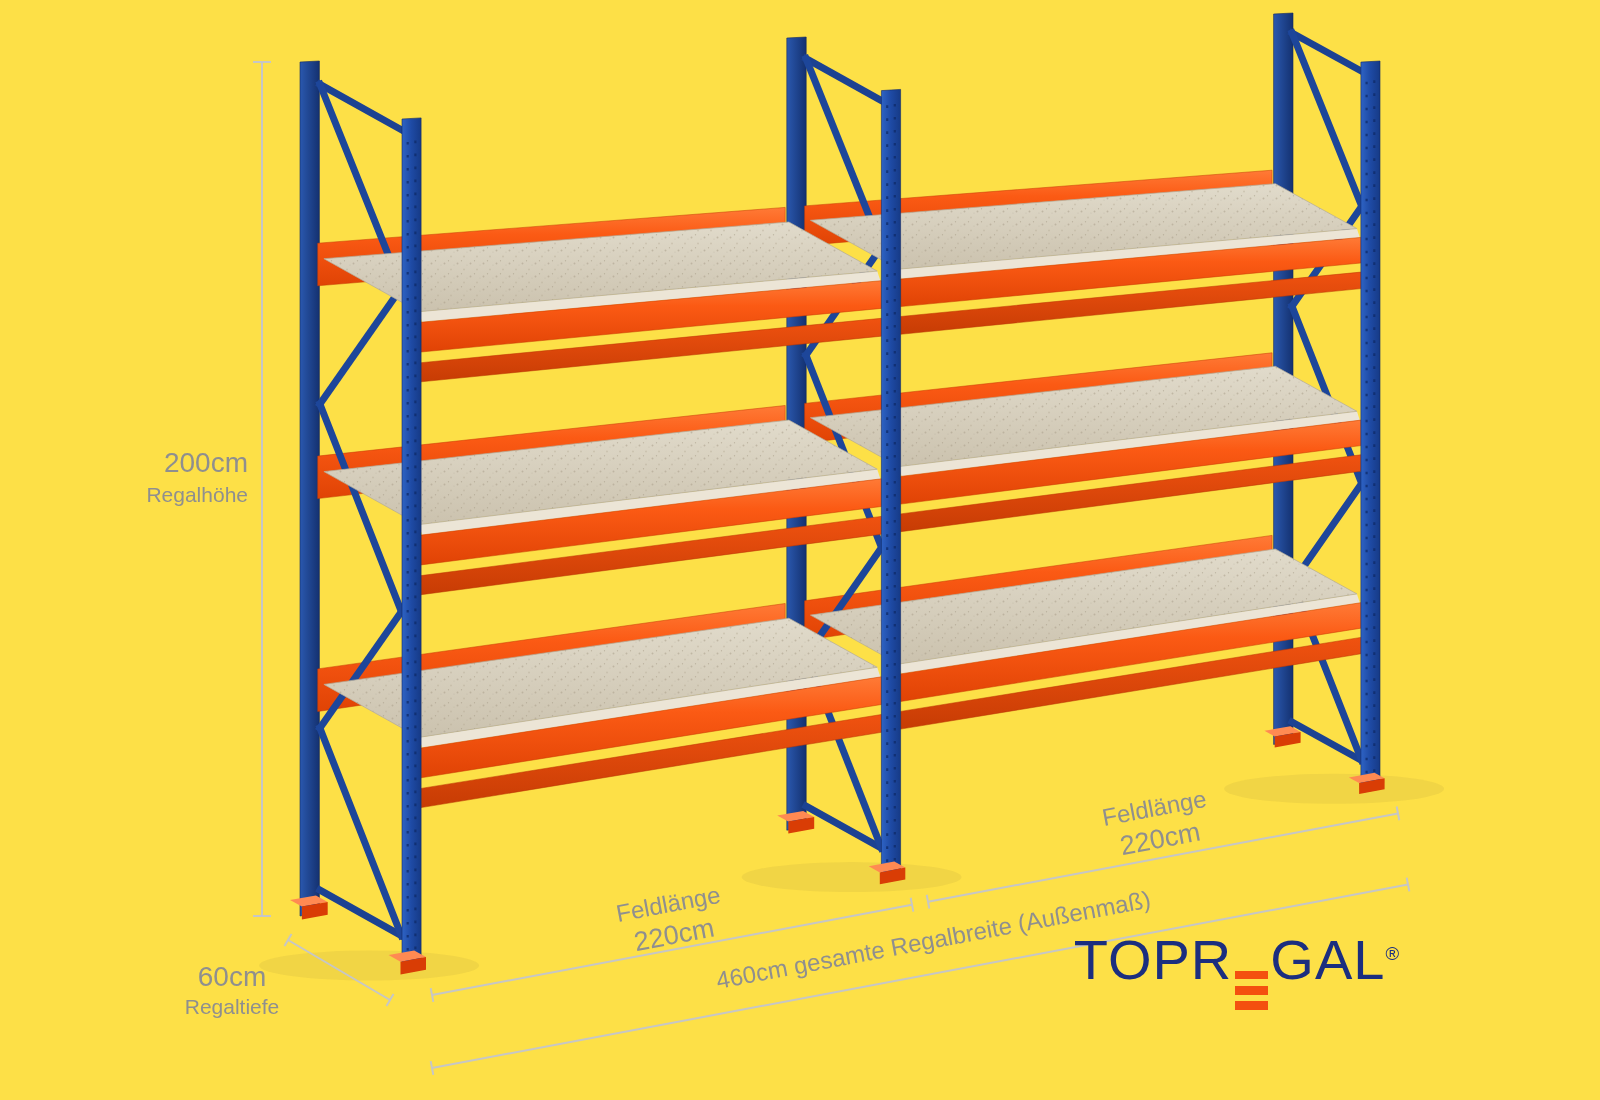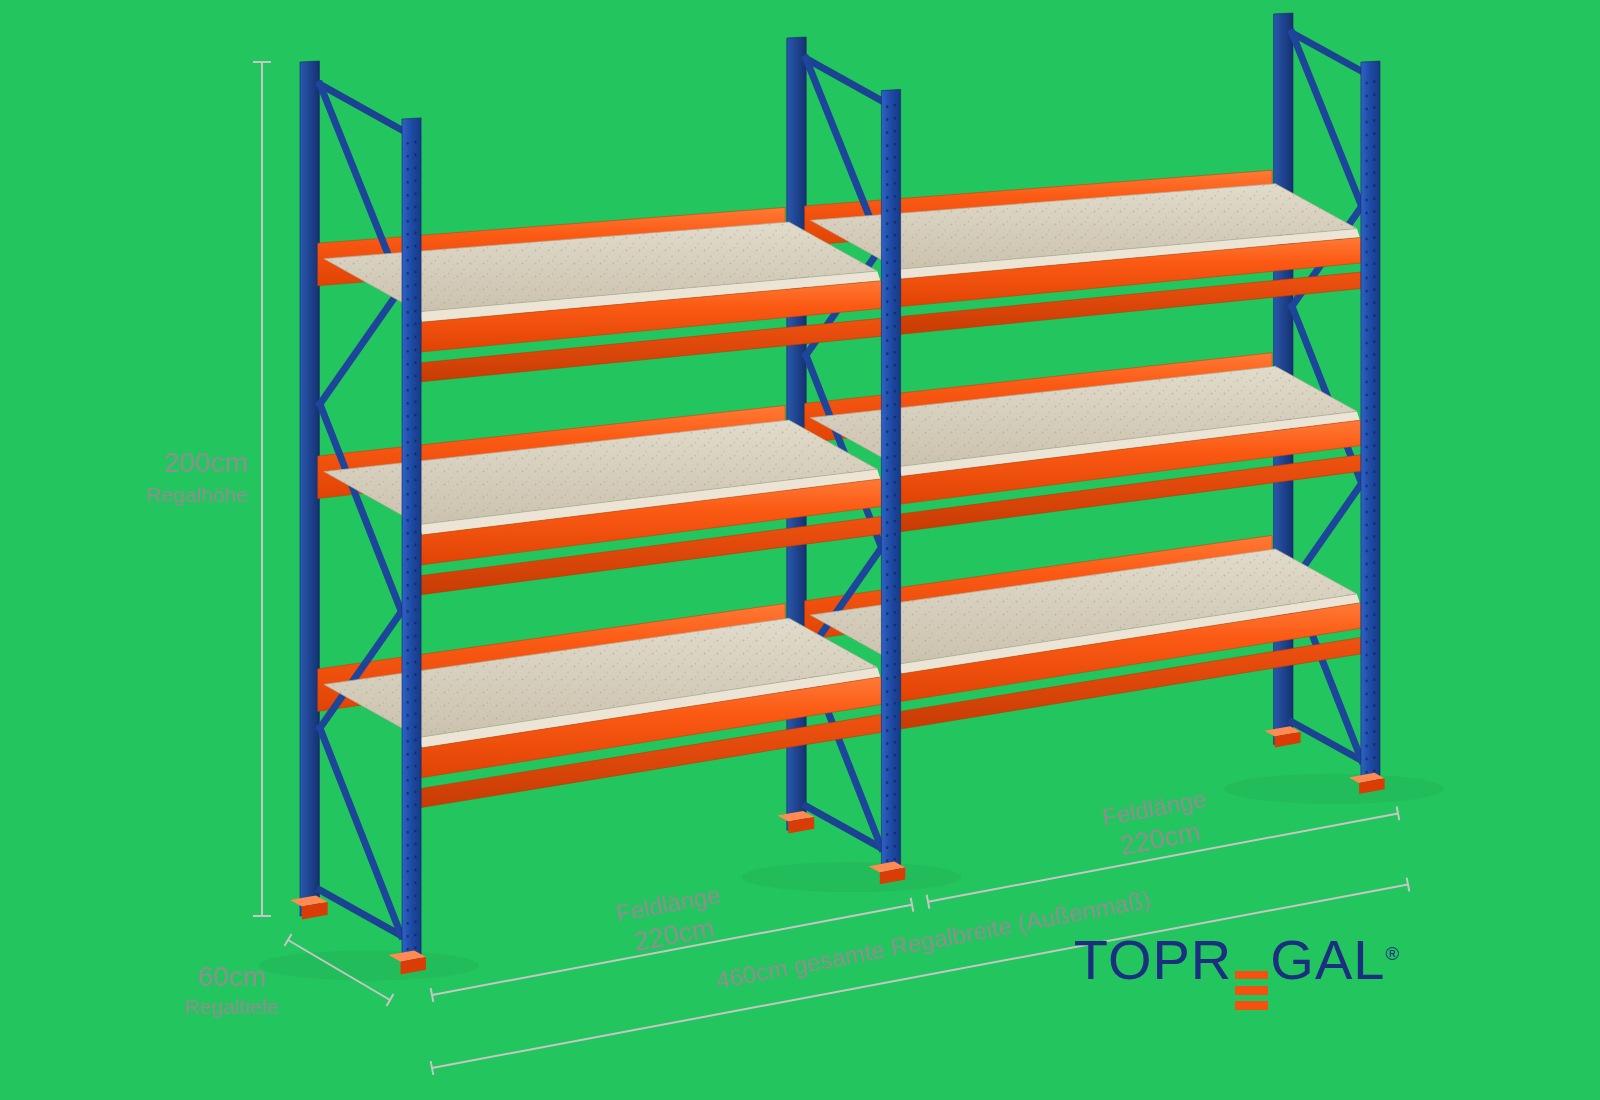--- a/index.html
+++ b/index.html
@@ -1,16 +1,16 @@
 <!DOCTYPE html>
 <html style="--ann-text: #8f8f8f; --ann-line: #c6c6c6;"><head>
 <meta charset="utf-8">
 <style>
   html,body{margin:0;padding:0;background:#ffffff;}
-  .stage{position:relative;width:1600px;height:1100px;background:#22c55e;overflow:hidden;
+  .stage{position:relative;width:1600px;height:1100px;background:#fde047;overflow:hidden;
          font-family:"Liberation Sans", sans-serif;}
   svg text{font-family:"Liberation Sans", sans-serif;fill:var(--ann-text,#8f8f8f);}
   .dim-line{stroke:var(--ann-line,#c6c6c6);stroke-width:2;fill:none;}
   .t-lg{font-size:28px;}
   .t-md{font-size:24px;}
   .t-md2{font-size:27px;}
   .t-sm{font-size:21px;}
   .t-total{font-size:24px;}
   .logo{position:absolute;right:200px;bottom:90px;font-weight:normal;font-size:56px;
         color:#1b2e7f;letter-spacing:1px;white-space:nowrap;}

